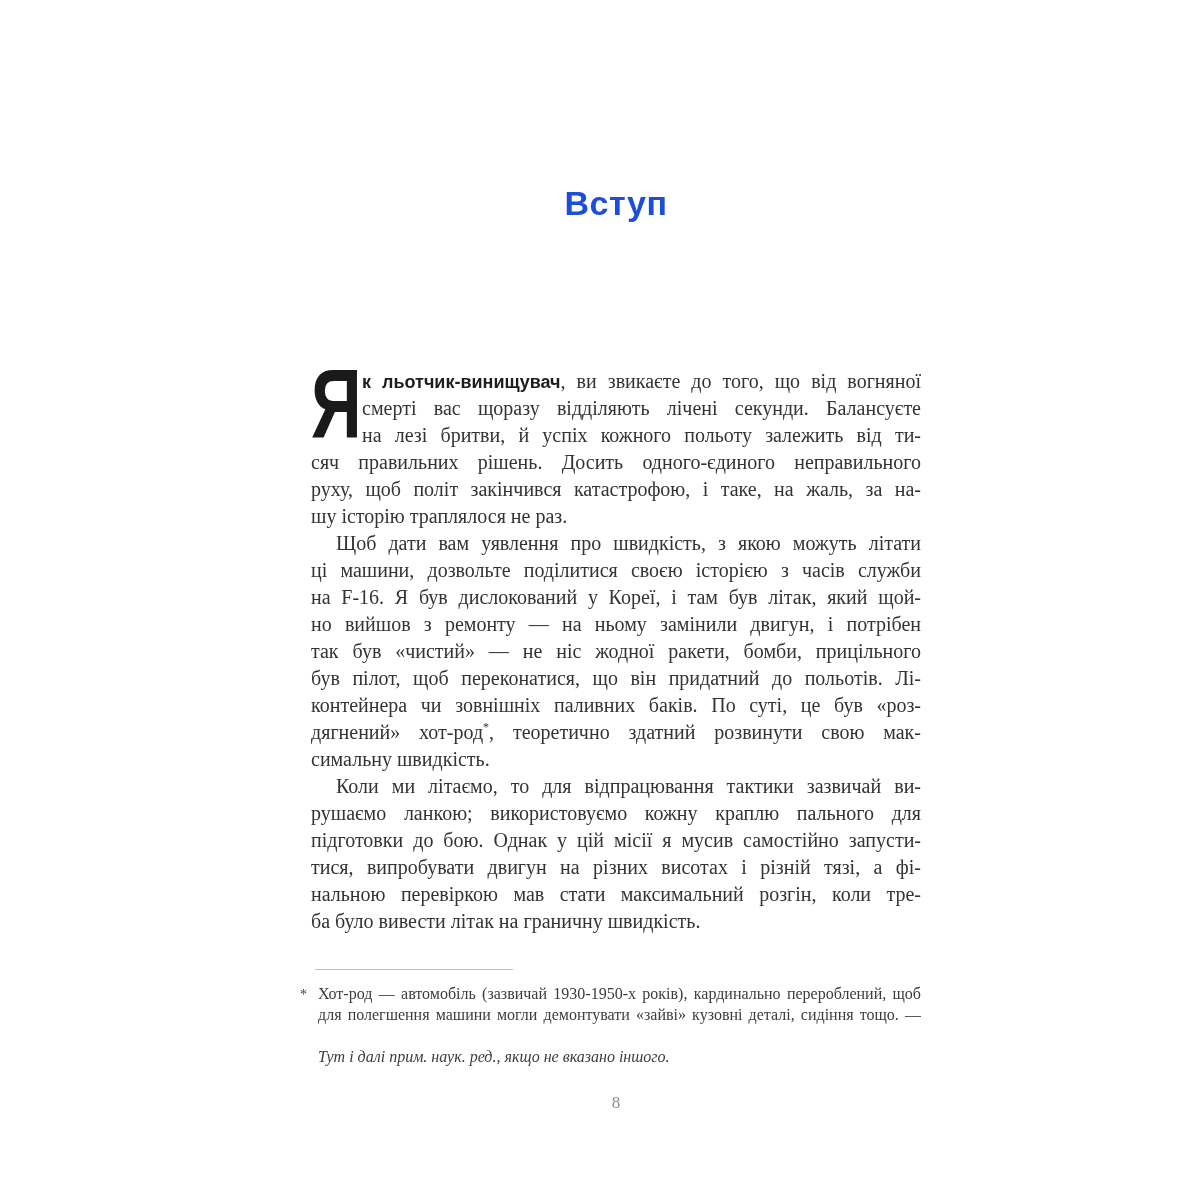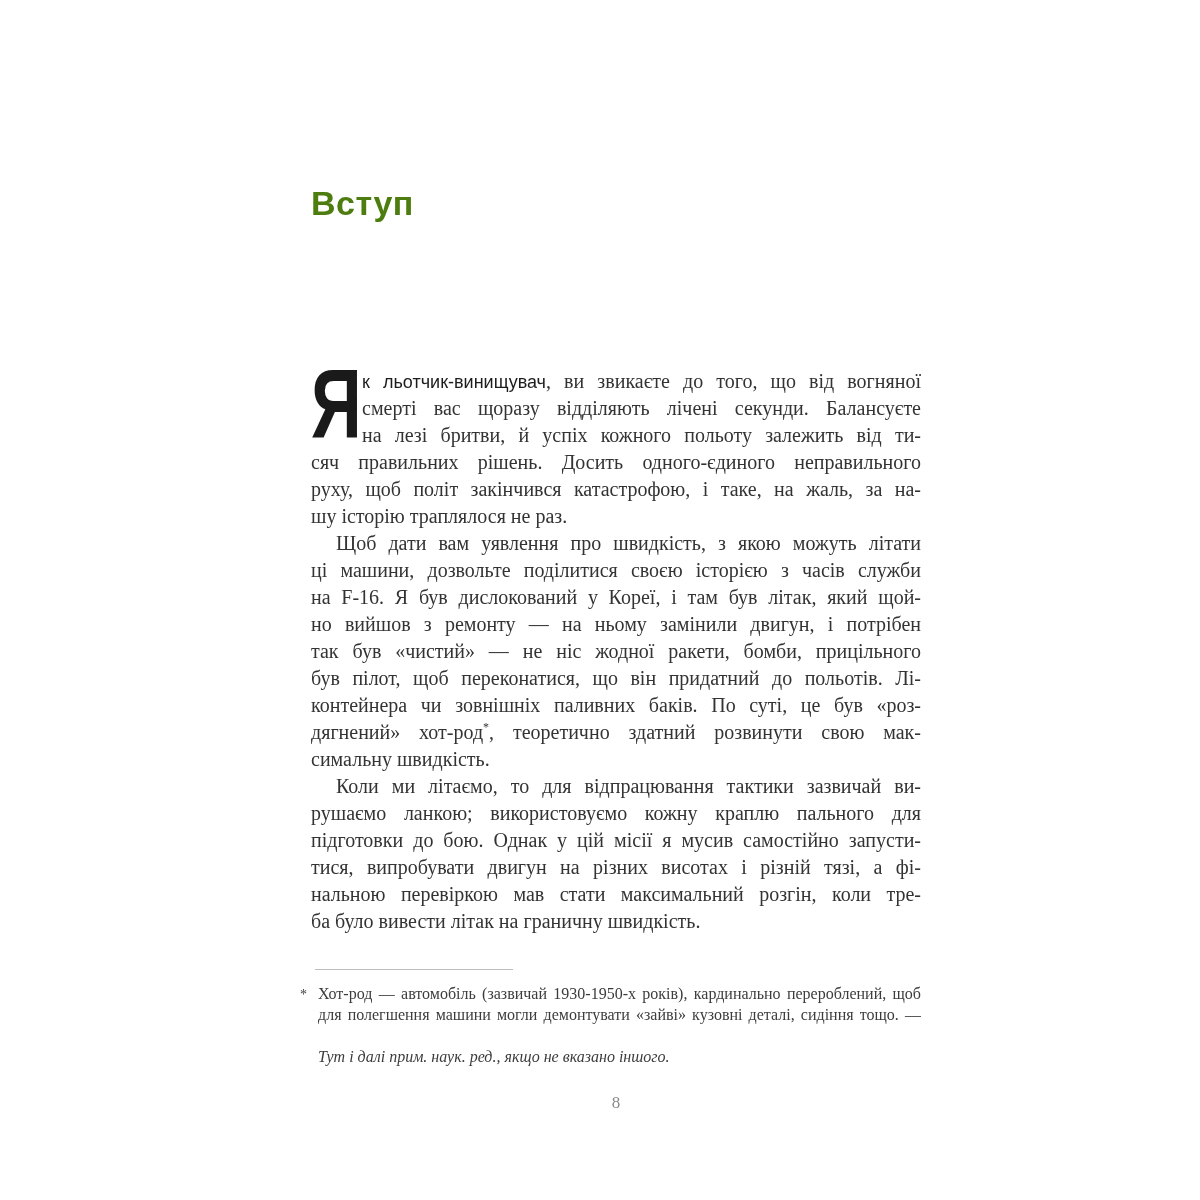--- a/index.html
+++ b/index.html
@@ -1,42 +1,42 @@
 <!DOCTYPE html>
 <html lang="uk"><head>
 <meta charset="utf-8">
 <style>
   html,body{margin:0;padding:0;background:#ffffff;}
   .page{
     position:relative;width:1200px;height:1200px;background:#ffffff;
     overflow:hidden;font-family:"Liberation Serif",serif;color:#333333;
   }
   .chapter-title{
-    position:absolute;top:163px;left:311px;width:610px;
+    position:absolute;top:163px;left:311px;width:610px;text-align:center;
     font-family:"Liberation Sans",sans-serif;font-weight:bold;font-size:34px;
-    line-height:1;color:#4d7c0f;letter-spacing:0.5px;
+    line-height:1;color:#1d4ed8;letter-spacing:0.5px;
   }
   .body-text{
     position:absolute;left:311px;top:368px;width:610px;
     font-size:20px;line-height:27px;color:#333333;
   }
   .para{margin:0;}
   .ln{text-align:justify;text-align-last:justify;height:27px;overflow:hidden;}
   .ln-last{text-align:center;text-align-last:left;height:27px;overflow:hidden;}
   .indent{text-indent:25px;}
   .dropcap-float{
     float:left;width:51px;height:81px;position:relative;overflow:visible;
   }
   .dropcap{
     display:block;font-family:"Liberation Sans",sans-serif;font-weight:bold;
     font-size:98px;line-height:1;color:#1a1a1a;margin-top:-13px;
     transform:scaleX(0.72);transform-origin:0 0;
   }
   .bold-lead{
-    font-family:"Liberation Sans",sans-serif;font-weight:normal;font-size:18px;
+    font-family:"Liberation Sans",sans-serif;font-weight:bold;font-size:18px;
     color:#1d1d1d;
     margin-top:16px;
   }
   .fn-ref{font-size:12px;vertical-align:super;line-height:0;}
   .footnote-rule{
     position:absolute;left:315px;top:969px;width:198px;height:1px;
     background:#bdbdbd;
   }
   .footnote{
     position:absolute;left:318px;top:984px;width:603px;

